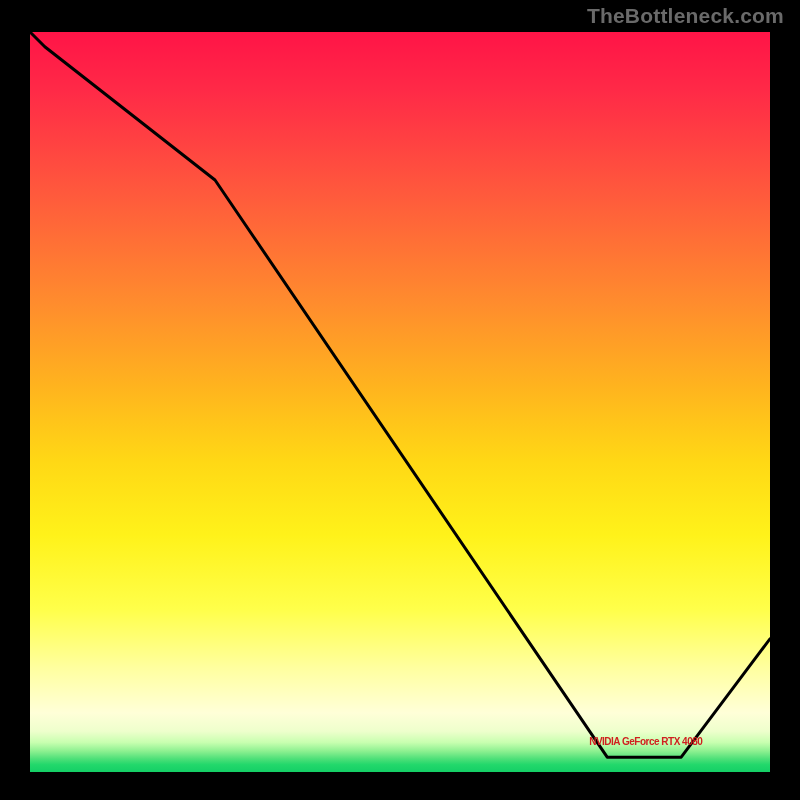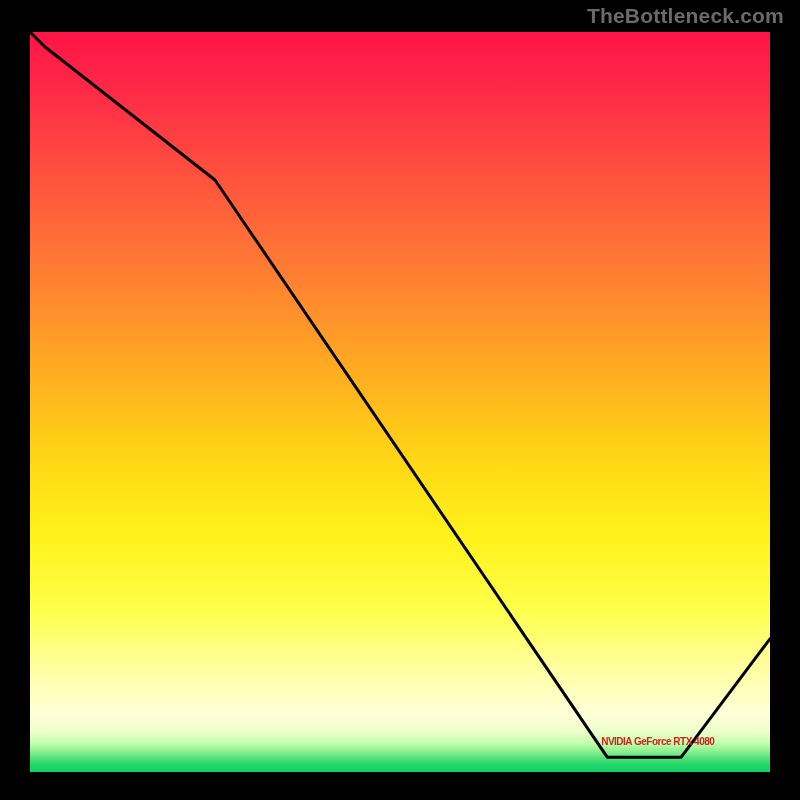--- a/index.html
+++ b/index.html
@@ -85,17 +85,17 @@
 <div class="frame">
 
   <div class="watermark">TheBottleneck.com</div>
 
   <div class="gradient-area"></div>
 
   <svg class="curve" viewBox="0 0 740 740" preserveAspectRatio="none">
     <path fill="none" stroke="#000" stroke-width="3" stroke-linejoin="round" stroke-linecap="round" d="M0.0 0.0 L14.8 14.8 L185.0 148.0 L577.2 725.2 L651.2 725.2 L740.0 606.8"></path>
   </svg>
 
-  <div class="ann-label" style="left: 589.2px; top: 736.4px; margin-left: 12px;">NVIDIA GeForce RTX 4080</div>
+  <div class="ann-label" style="left: 589.2px; top: 736.4px;">NVIDIA GeForce RTX 4080</div>
 
   <div class="plot-border"></div>
 
 </div>
 
 </body></html>

